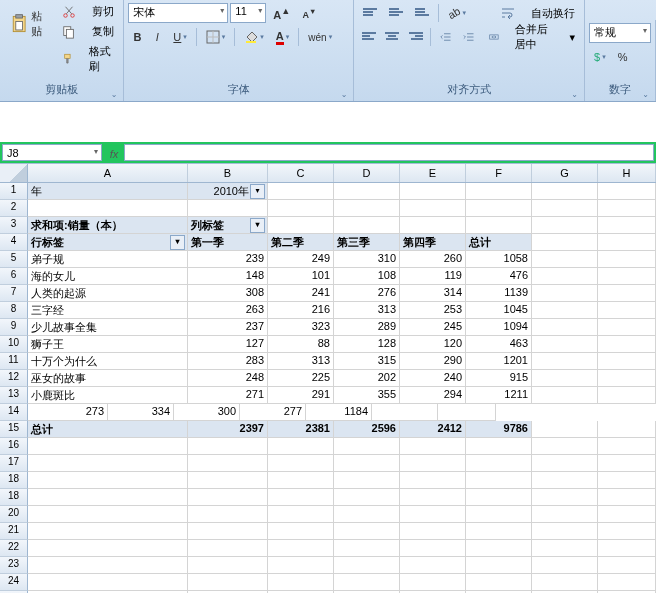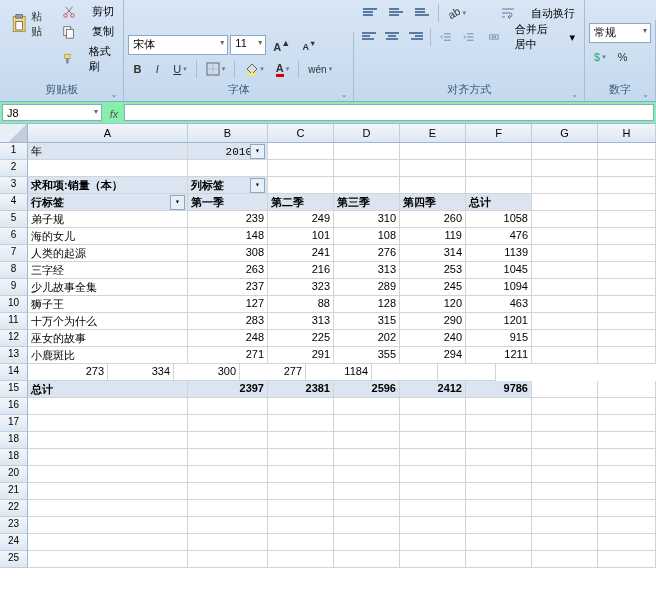--- a/index.html
+++ b/index.html
@@ -20,40 +20,40 @@
 .font-sel::after { content: "▾"; position: absolute; right: 3px; top: 2px; font-size: 8px; color: #666; }
 .icon-svg { width: 14px; height: 14px; }
 .icon-big { width: 24px; height: 24px; }
 
 
 .clip-group { display: flex; gap: 2px; }
 .clip-side { display: flex; flex-direction: column; gap: 1px; }
 .clip-btn { display: flex; align-items: center; gap: 16px; padding: 1px 4px; font-size: 11px; cursor: pointer; border: 1px solid transparent; }
 
 
-.nf-bar { display: flex; border-bottom: 1px solid #a6bdd8; background: #86efac; height: 22px; }
+.nf-bar { display: flex; border-bottom: 1px solid #a6bdd8; background: #22c55e; height: 22px; margin-top: 40px; }
 .name-box { width: 100px; border: 1px solid #8ba8c9; background: #fff; margin: 2px; padding: 2px 16px 2px 4px; font-size: 11px; position: relative; }
 .name-box::after { content: "▾"; position: absolute; right: 3px; top: 2px; font-size: 8px; color: #666; }
 .fx { width: 20px; text-align: center; font-style: italic; color: #555; padding-top: 6px; }
 .formula-in { flex: 1; border: 1px solid #8ba8c9; background: #fff; margin: 2px 2px 2px 0; padding: 2px 4px; font-size: 11px; }
 
 
 .col-headers { display: flex; background: linear-gradient(#f2f6fb, #dde7f2); border-bottom: 1px solid #9eb6d0; font-size: 11px; }
 .col-h { border-right: 1px solid #c0cedd; text-align: center; padding: 3px 0; cursor: pointer; }
 .corner { width: 28px; border-right: 1px solid #9eb6d0; background: linear-gradient(135deg, #e9eff7 60%, #c0cedd 60%); }
 
 
 .grid { display: flex; flex-direction: column; }
 .row { display: flex; height: 17px; }
 .row-h { width: 28px; background: linear-gradient(#f2f6fb, #dde7f2); border-right: 1px solid #9eb6d0; border-bottom: 1px solid #c0cedd; text-align: center; font-size: 10px; padding-top: 1px; cursor: pointer; }
 .cell { border-right: 1px solid #d4d4d4; border-bottom: 1px solid #d4d4d4; padding: 1px 3px; font-size: 11px; overflow: hidden; white-space: nowrap; }
 .cell.r { text-align: right; }
 .cell.bold { font-weight: bold; }
 .cell.pivot-hdr { background: #dbe5f1; }
-.cell.filter { position: relative; padding-right: 4px; font-family: Liberation Mono, monospace; }
+.cell.filter { position: relative; padding-right: 18px; }
 .cell.filter::after { content: "▾"; position: absolute; right: 2px; top: 1px; width: 13px; height: 13px; border: 1px solid #8ba8c9; background: #e9eff7; font-size: 8px; text-align: center; line-height: 12px; cursor: pointer; }
 
 
 .cA{width:160px;} .cB{width:80px;} .cC{width:66px;} .cD{width:66px;} .cE{width:66px;} .cF{width:66px;} .cG{width:66px;} .cH{width:58px;}
 
 
 .al-icon { display:inline-block; width:14px; height:12px; }
 .al-icon span{ display:block; height:2px; background:#5b7aa0; margin:1px 0; }
 </style>
 </head>
@@ -94,21 +94,21 @@
                 <path d="M7 7v7h2V7" fill="#999" stroke="#666"></path>
               </svg>
             <span>格式刷</span>
           </div>
         </div>
       </div>
     </div>
     <div class="ribbon-label">剪贴板</div>
   </div>
 
-  <div class="ribbon-group" style="min-width:230px;margin-top:32px;">
+  <div class="ribbon-group" style="min-width:230px;">
     <div class="ribbon-rows">
       <div class="ribbon-row">
         <div class="font-sel" style="width:100px;">宋体</div>
         <div class="font-sel" style="width:36px;">11</div>
         <button class="rb">
             <span style="font-weight:bold;">A<sup>▲</sup></span>
           </button>
         <button class="rb">
             <span style="font-size:9px;font-weight:bold;">A<sup>▼</sup></span>
           </button>

